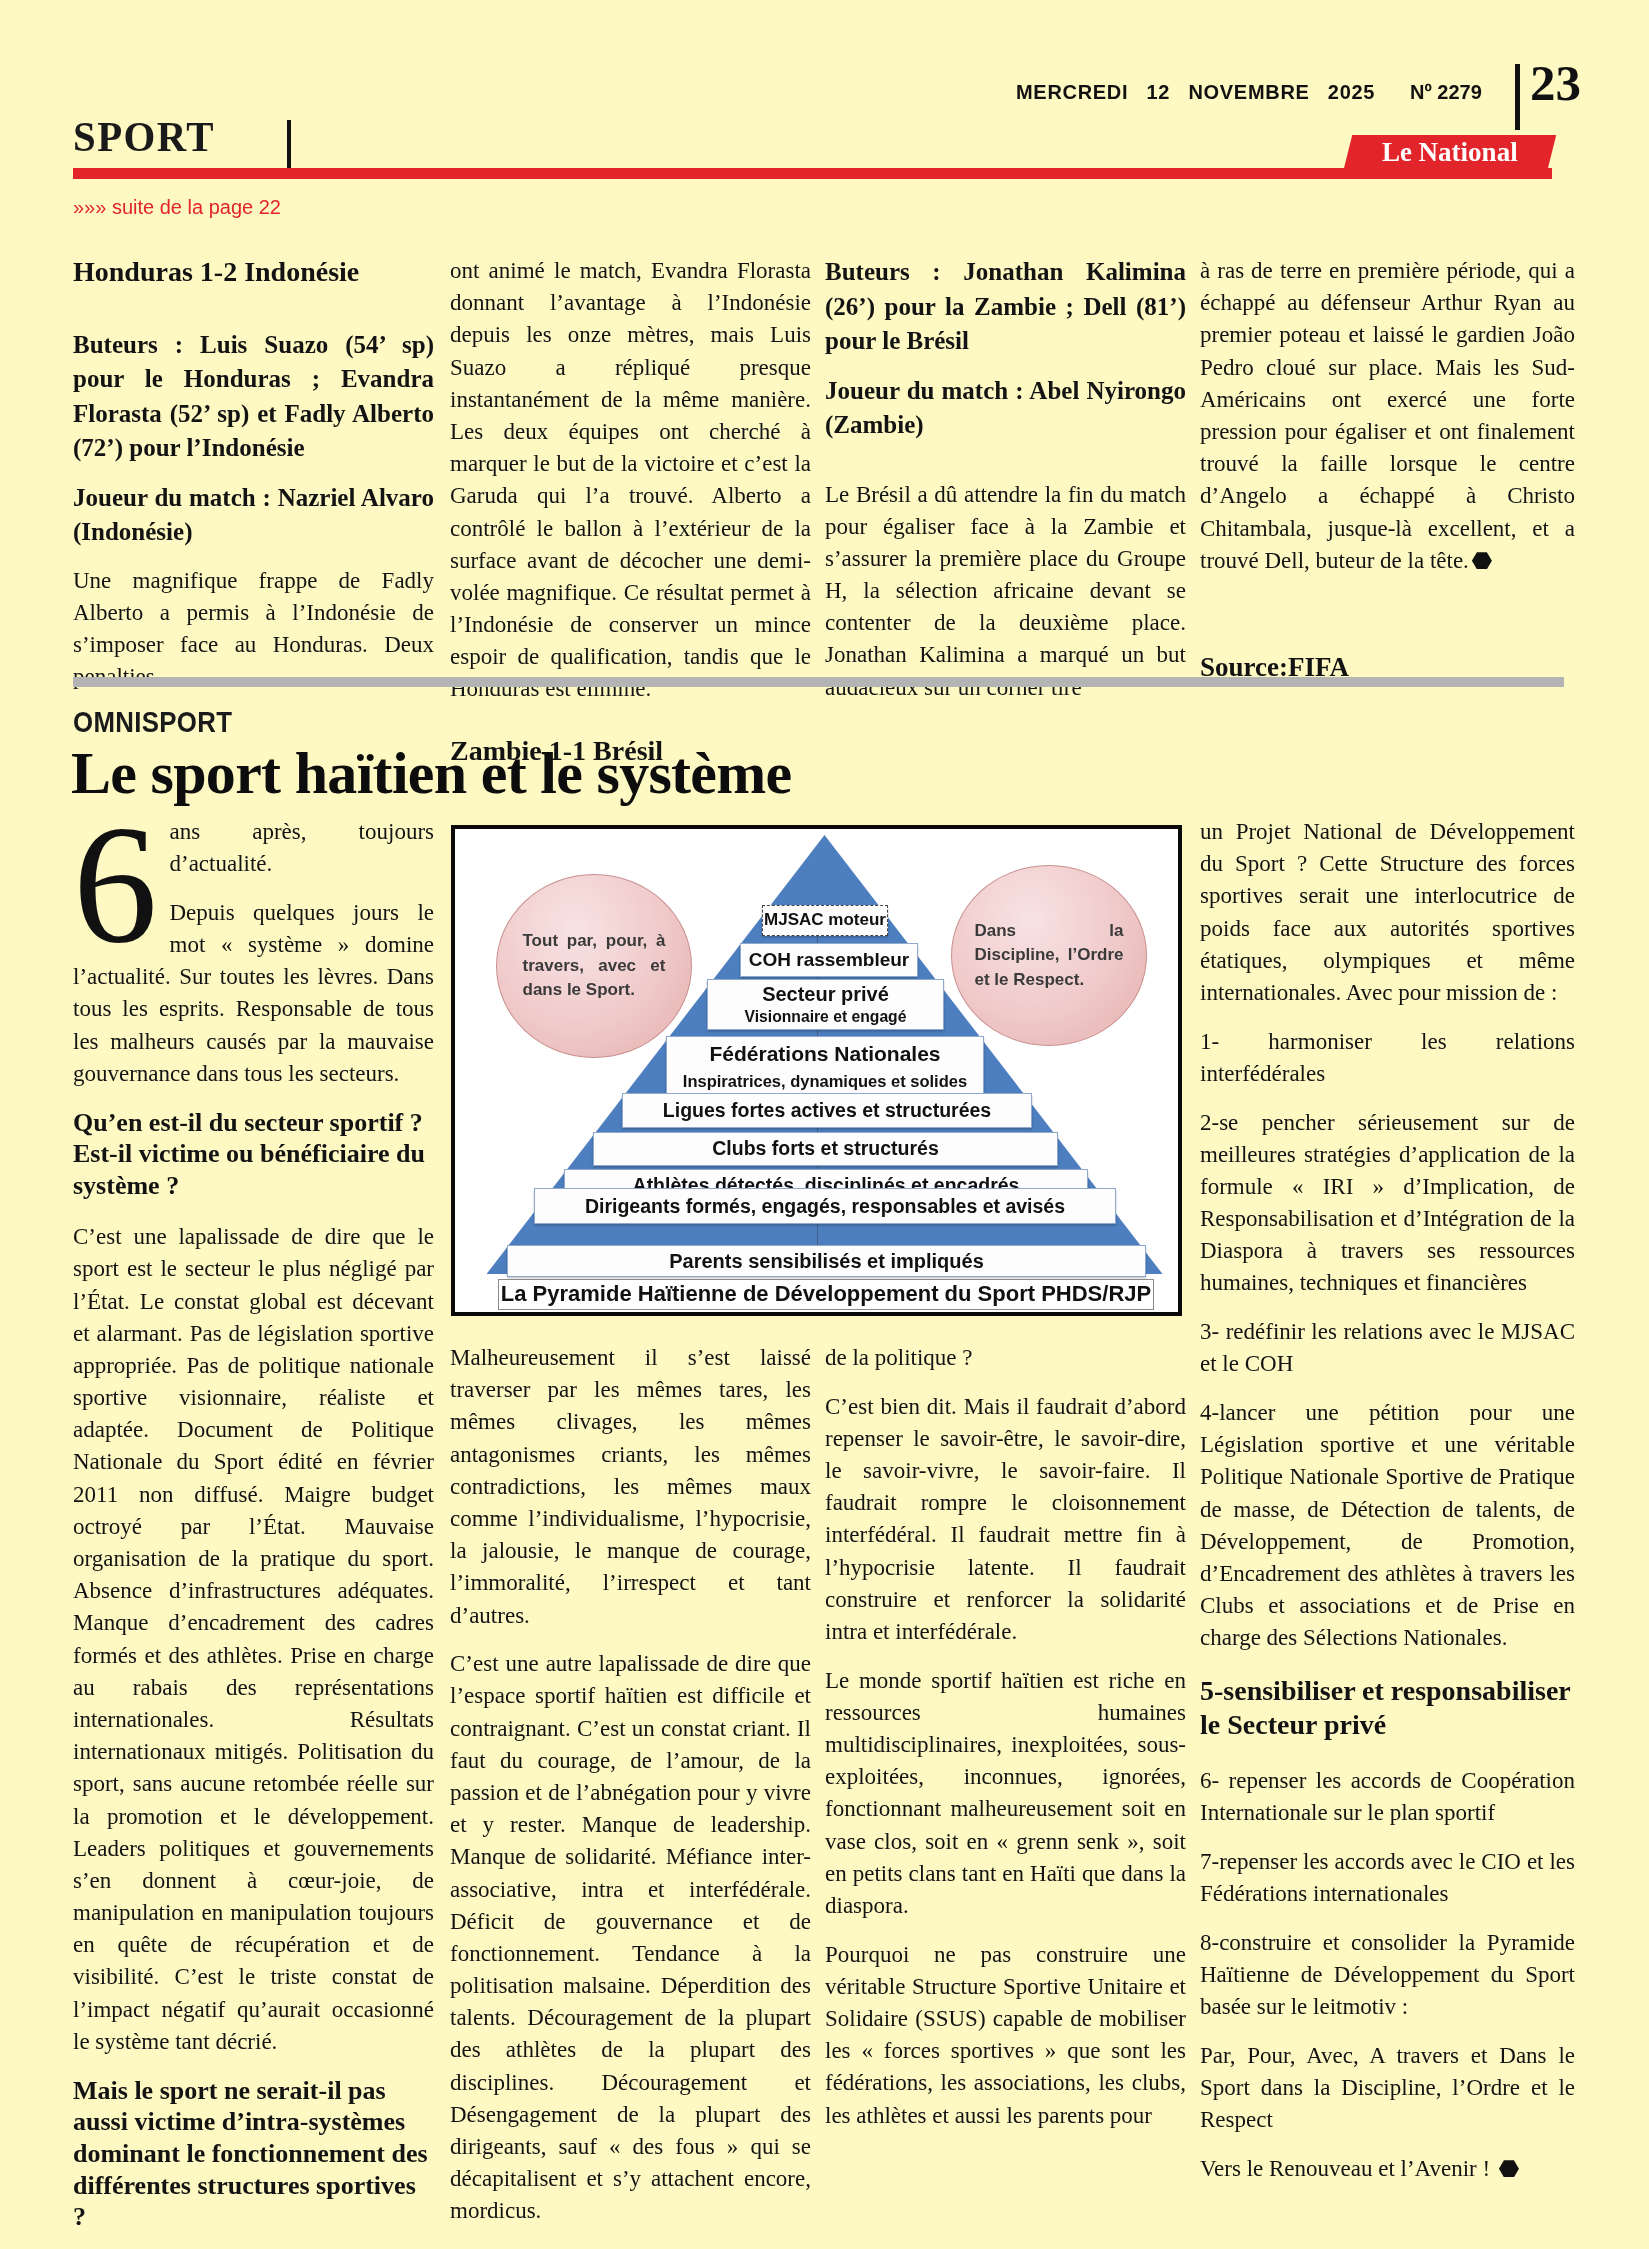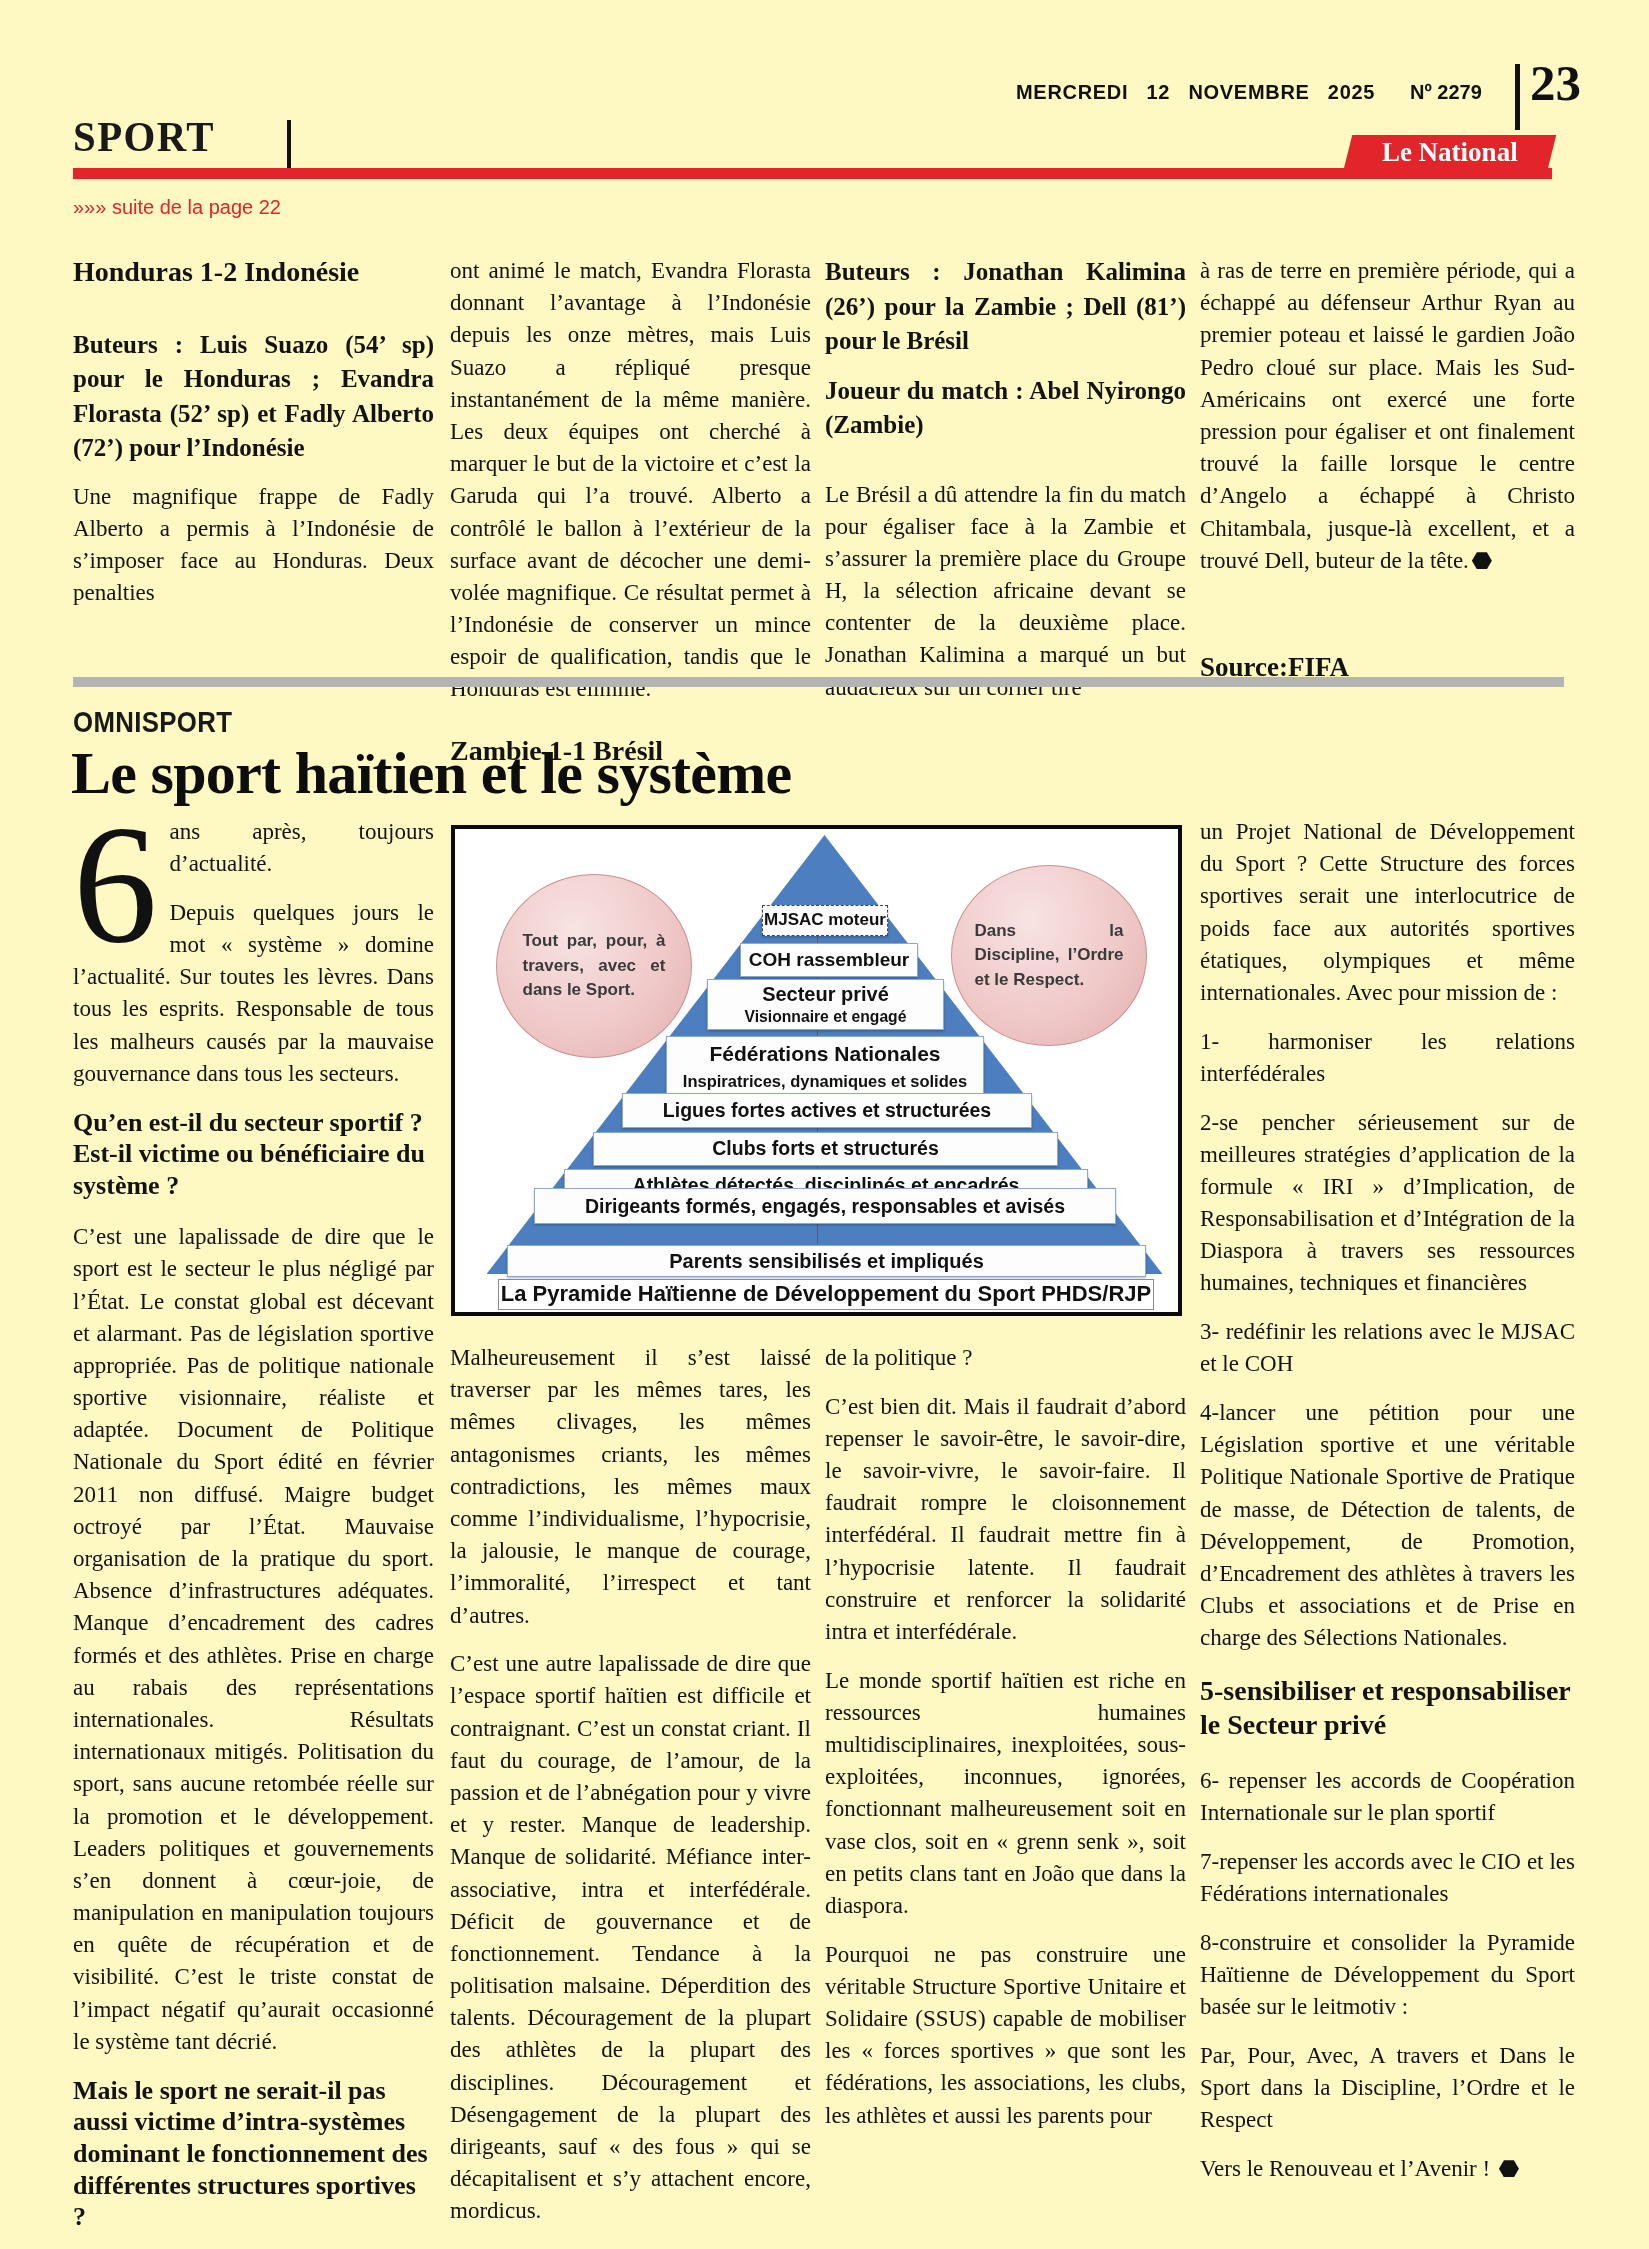--- a/index.html
+++ b/index.html
@@ -83,20 +83,21 @@
   <div class="section-divider"></div>
   <div class="redbar"></div>
   <div class="brandband">
     <span>Le National</span>
   </div>
   <div class="suite">»»» suite de la page   22</div>
 
   <div class="col" style="left:73px;top:255px;">
     <div class="match-head">Honduras 1-2 Indonésie</div>
     <p class="lead">Buteurs : Luis Suazo (54’ sp) pour le Honduras ; Evandra Florasta (52’ sp) et Fadly Alberto (72’) pour l’Indonésie</p>
+    <p class="lead">Joueur du match : Nazriel Alvaro (Indonésie)</p>
     <p>Une magnifique frappe de Fadly Alberto a permis à l’Indonésie de s’imposer face au Honduras. Deux penalties</p>
   </div>
 
   <div class="col" style="left:450px;top:255px;">
     <p>ont animé le match, Evandra Florasta donnant l’avantage à l’Indonésie depuis les onze mètres, mais Luis Suazo a répliqué presque instantanément de la même manière. Les deux équipes ont cherché à marquer le but de la victoire et c’est la Garuda qui l’a trouvé. Alberto a contrôlé le ballon à l’extérieur de la surface avant de décocher une demi-volée magnifique. Ce résultat permet à l’Indonésie de conserver un mince espoir de qualification, tandis que le Honduras est éliminé.</p>
     <div class="zambie-head">Zambie 1-1 Brésil</div>
   </div>
 
   <div class="col" style="left:825px;top:255px;">
     <p class="lead">Buteurs : Jonathan Kalimina (26’) pour la Zambie ; Dell (81’) pour le Brésil</p>
@@ -166,21 +167,21 @@
 
   <div class="acol" style="left:450px;top:1342px;">
     <p>Malheureusement il s’est laissé traverser par les mêmes tares, les  mêmes clivages, les mêmes antagonismes criants, les mêmes contradictions, les mêmes maux comme l’individualisme, l’hypocrisie, la jalousie, le manque de courage, l’immoralité, l’irrespect et tant d’autres.</p>
     <p>C’est une autre lapalissade de dire que l’espace sportif haïtien est difficile et contraignant. C’est un constat criant. Il faut du courage, de l’amour, de la passion et de l’abnégation pour y vivre et y rester. Manque de leadership. Manque de solidarité. Méfiance inter-associative, intra et interfédérale. Déficit de gouvernance et de fonctionnement. Tendance à la politisation malsaine. Déperdition des talents. Découragement de la plupart des athlètes de la plupart des disciplines. Découragement et Désengagement de la plupart des dirigeants, sauf  « des fous » qui se décapitalisent et s’y attachent encore, mordicus.</p>
 
   </div>
 
   <div class="acol" style="left:825px;top:1342px;">
     <p>de la politique ?</p>
     <p>C’est bien dit. Mais il faudrait d’abord repenser le savoir-être, le savoir-dire, le savoir-vivre, le savoir-faire. Il faudrait rompre le cloisonnement interfédéral. Il faudrait mettre fin à l’hypocrisie latente. Il faudrait construire et renforcer la solidarité intra et interfédérale.</p>
-    <p>Le monde sportif haïtien est riche en ressources humaines multidisciplinaires, inexploitées, sous-exploitées, inconnues, ignorées, fonctionnant malheureusement soit en vase clos, soit en  « grenn senk », soit en petits clans tant en João que dans la diaspora.</p>
+    <p>Le monde sportif haïtien est riche en ressources humaines multidisciplinaires, inexploitées, sous-exploitées, inconnues, ignorées, fonctionnant malheureusement soit en vase clos, soit en  « grenn senk », soit en petits clans tant en Haïti que dans la diaspora.</p>
     <p>Pourquoi ne pas construire une véritable Structure Sportive Unitaire et Solidaire (SSUS) capable de mobiliser les « forces sportives » que sont les fédérations, les associations, les clubs, les athlètes et aussi les parents pour</p>
   </div>
 
   <div class="acol" style="left:1200px;top:816px;width:375px;">
     <p>un Projet National de Développement du Sport ? Cette Structure des forces sportives serait une interlocutrice de poids face aux autorités sportives étatiques, olympiques et même internationales. Avec pour mission de :</p>
     <p>1- harmoniser les relations interfédérales</p>
     <p>2-se pencher sérieusement sur de meilleures stratégies d’application de la formule  « IRI » d’Implication, de Responsabilisation et d’Intégration de la Diaspora à travers ses ressources humaines, techniques et financières</p>
     <p>3- redéfinir les relations avec le MJSAC et le COH</p>
     <p>4-lancer une pétition pour une Législation sportive et une véritable Politique Nationale Sportive de Pratique de masse, de Détection de talents, de Développement, de Promotion, d’Encadrement des athlètes à travers les Clubs et associations et de Prise en charge des Sélections Nationales.</p>
     <div class="subhead" style="font-size:28px;margin:19.5px 0 22.5px 0;">5-sensibiliser et responsabiliser le Secteur privé</div>

